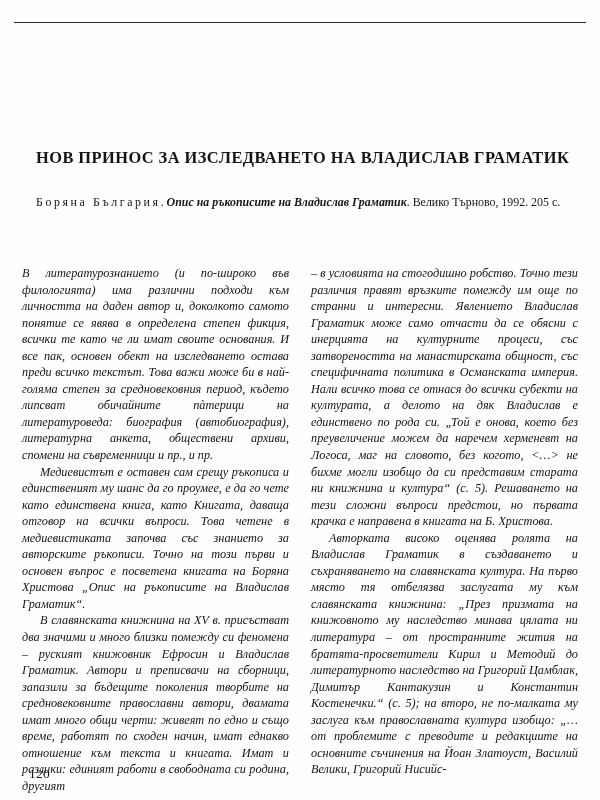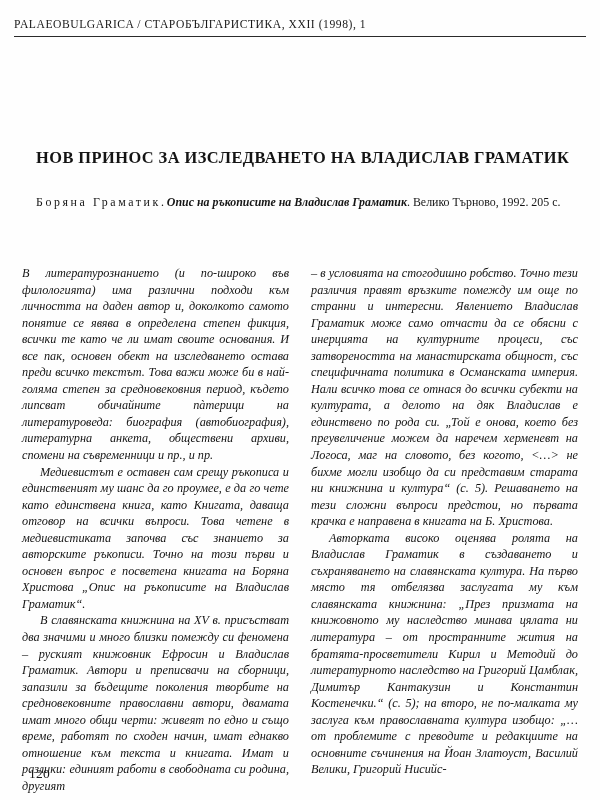--- a/index.html
+++ b/index.html
@@ -122,30 +122,29 @@
     color: #161616;
     letter-spacing: 0.3px;
   }
 </style>
 </head>
 <body>
 
 <div class="page">
 
   <div class="runhead">
-    <div class="runhead-text">PALAEOBULGARICA / СТАРОБЪЛГАРИСТИКА, XXII (1998), 1</div>
     <div class="runhead-rule"></div>
   </div>
 
   <div class="titleblock">
 
     <h1 class="article-title">НОВ ПРИНОС ЗА ИЗСЛЕДВАНЕТО НА ВЛАДИСЛАВ ГРАМАТИК</h1>
 
     <p class="citation">
-      <span class="cit-author">Боряна Граматик</span><span>. </span><span class="cit-title">Опис на ръкописите на Владислав Граматик</span><span>. Велико Търново, 1992. 205 с.</span>
+      <span class="cit-author">Боряна България</span><span>. </span><span class="cit-title">Опис на ръкописите на Владислав Граматик</span><span>. Велико Търново, 1992. 205 с.</span>
     </p>
   </div>
 
   <div class="columns">
 
     <div class="col">
       <p>В литературознанието (и по-широко във филологията) има различни подходи към личността на даден автор и, доколкото самото понятие се явява в определена степен фикция, всички те като че ли имат своите основания. И все пак, основен обект на изследването остава преди всичко текстът. Това важи може би в най-голяма степен за средновековния период, където липсват обичайните пàтерици на литературоведа: биография (автобиография), литературна анкета, обществени архиви, спомени на съвременници и пр., и пр.</p>
       <p class="indent">Медиевистът е оставен сам срещу ръкописа и единственият му шанс да го проумее, е да го чете като единствена книга, като Книгата, даваща отговор на всички въпроси. Това четене в медиевистиката започва със знанието за авторските ръкописи. Точно на този първи и основен въпрос е посветена книгата на Боряна Христова „Опис на ръкописите на Владислав Граматик“.</p>
       <p class="indent">В славянската книжнина на XV в. присъстват два значими и много близки помежду си феномена – руският книжовник Ефросин и Владислав Граматик. Автори и преписвачи на сборници, запазили за бъдещите поколения творбите на средновековните православни автори, двамата имат много общи черти: живеят по едно и също време, работят по сходен начин, имат еднакво отношение към текста и книгата. Имат и разлики: единият работи в свободната си родина, другият</p>
     </div>

